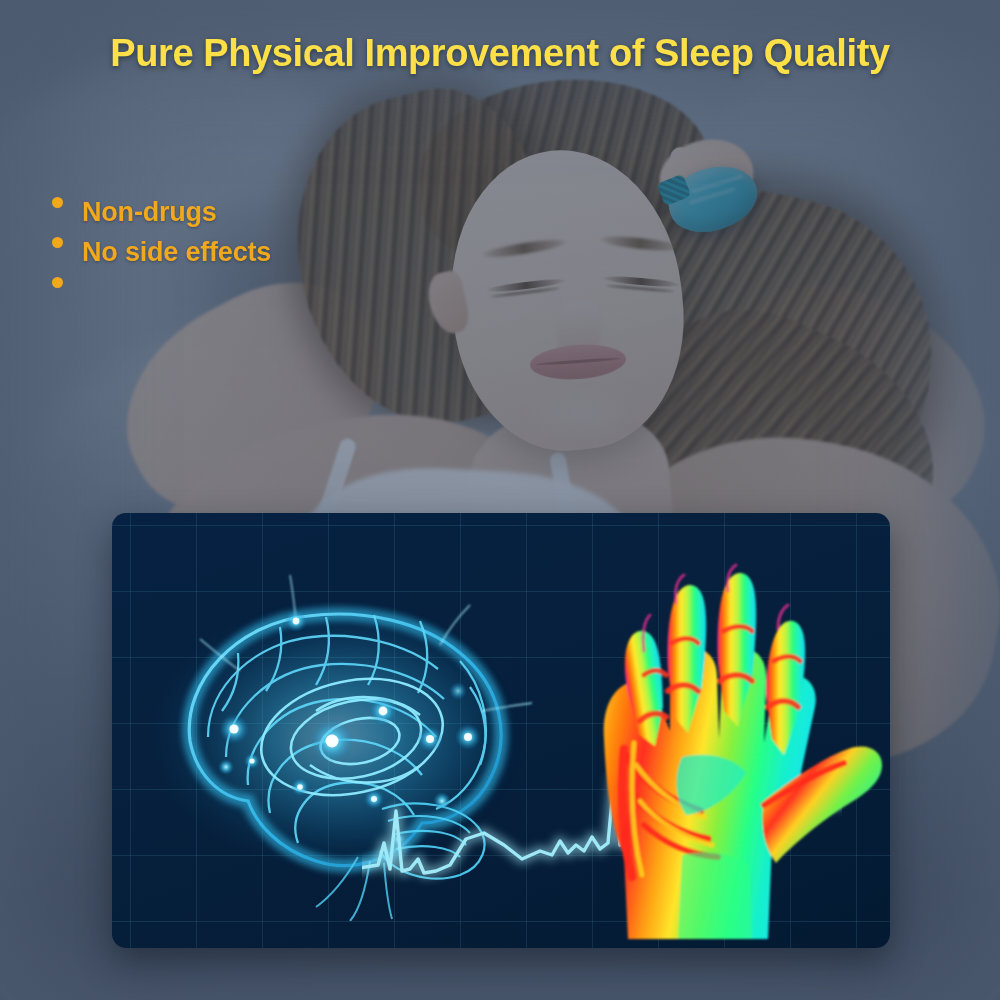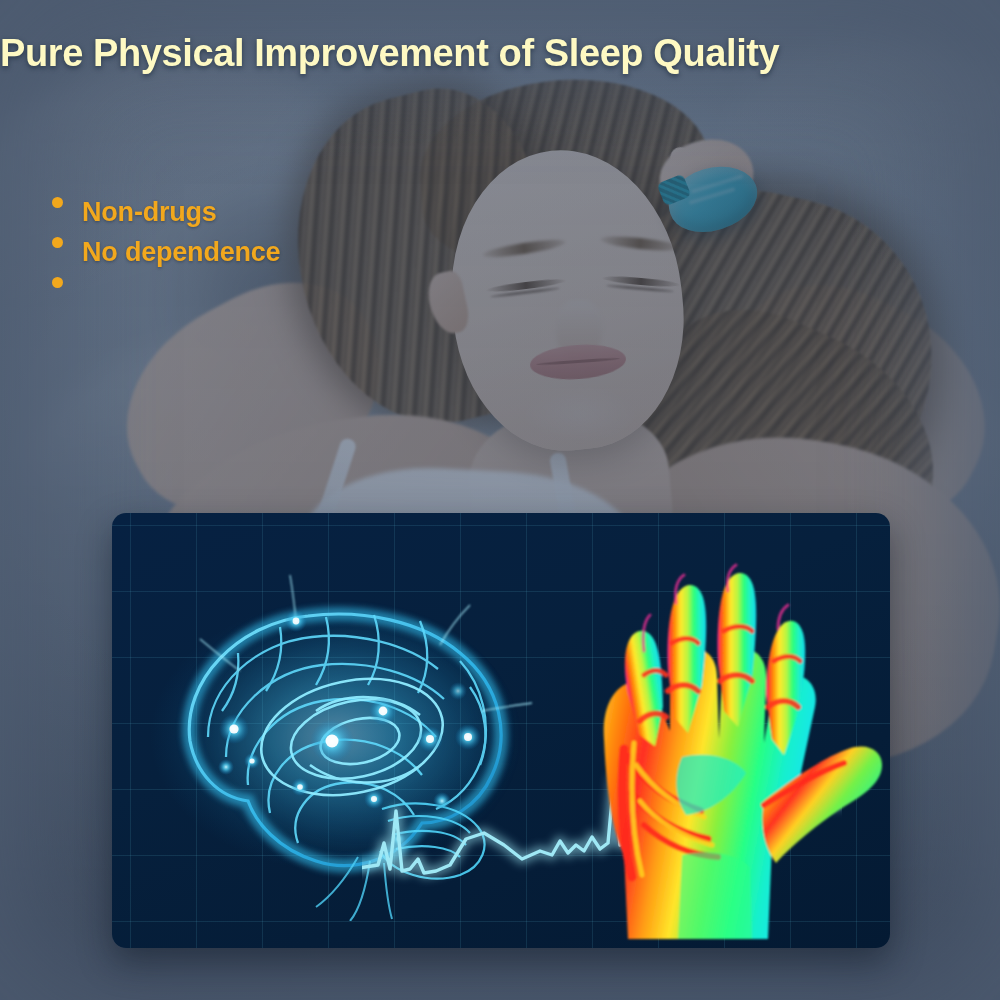--- a/index.html
+++ b/index.html
@@ -232,22 +232,22 @@
     background:radial-gradient(120% 78% at 50% 46%, rgba(0,0,0,0) 40%, rgba(35,45,62,.38) 100%);
   }
   .edge-fade {
     position:absolute; inset:0;
     box-shadow:inset 0 0 120px 40px rgba(79,93,114,.85);
   }
 
   
   .title {
     position:absolute; left:0; top:32px; width:1000px;
-    text-align:left;
-    color:#fef9c3;
+    text-align:center;
+    color:#fde047;
     font-size:38px;
     font-weight:bold;
     letter-spacing:-0.4px;
     text-shadow:0 2px 5px rgba(12,28,44,.55);
     white-space:nowrap;
   }
 
   
   .bullets { position:absolute; left:52px; top:182px; width:520px; }
   .bullet-row { display:flex; align-items:center; height:40px; }
@@ -354,21 +354,21 @@
 
   <div class="title">Pure Physical Improvement of Sleep Quality</div>
 
   <div class="bullets">
     <div class="bullet-row">
       <span class="bullet-dot"></span>
       <span class="bullet-text">Non-drugs</span>
     </div>
     <div class="bullet-row">
       <span class="bullet-dot"></span>
-      <span class="bullet-text">No dependence</span>
+      <span class="bullet-text">No side effects</span>
     </div>
     <div class="bullet-row">
       <span class="bullet-dot"></span>
     </div>
   </div>
 
   <div class="panel">
     <div class="panel-grid"></div>
     <div class="panel-glow"></div>
 

